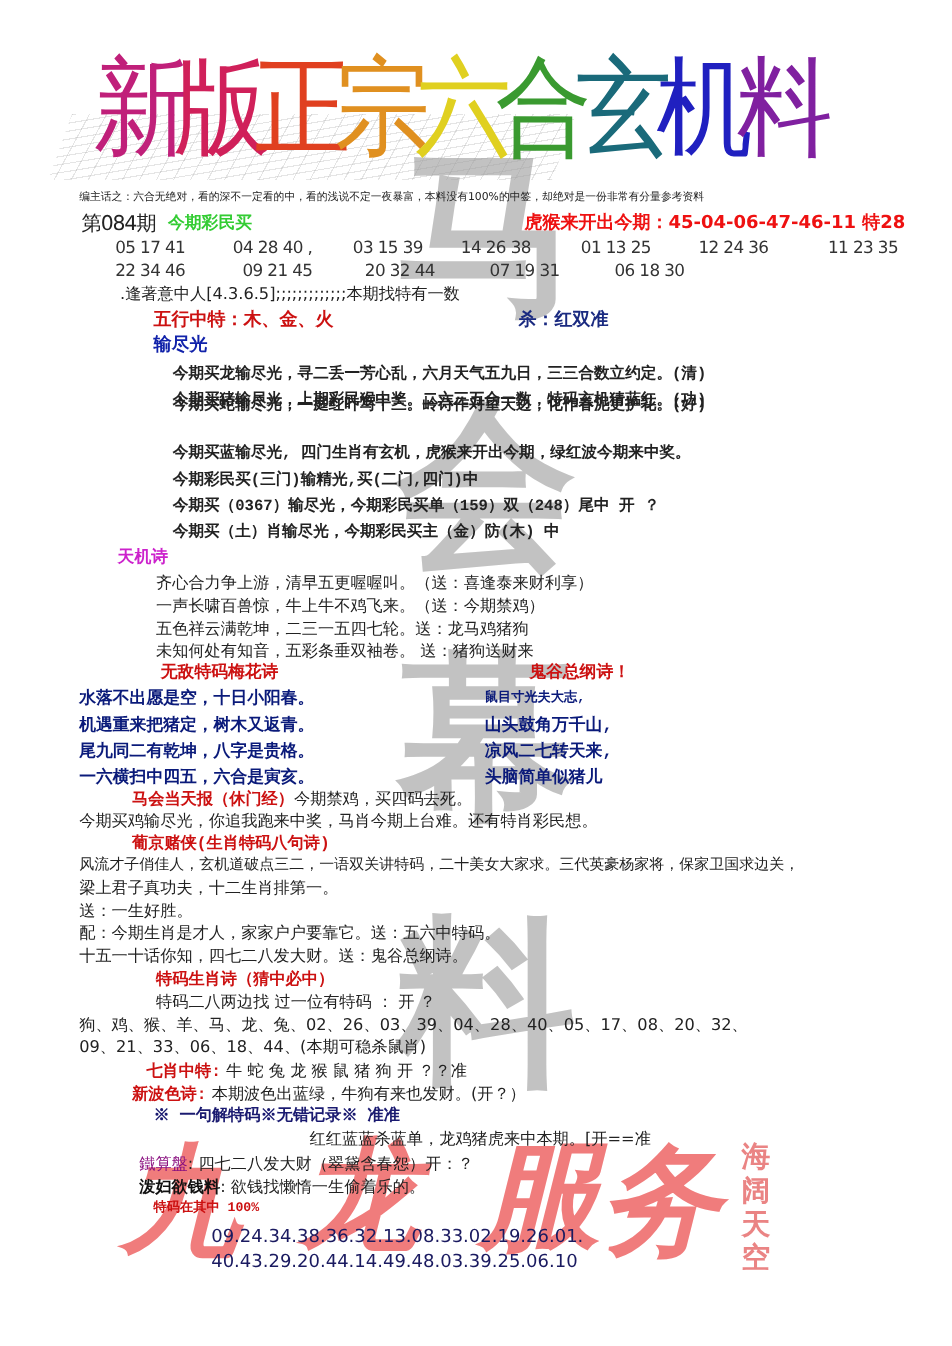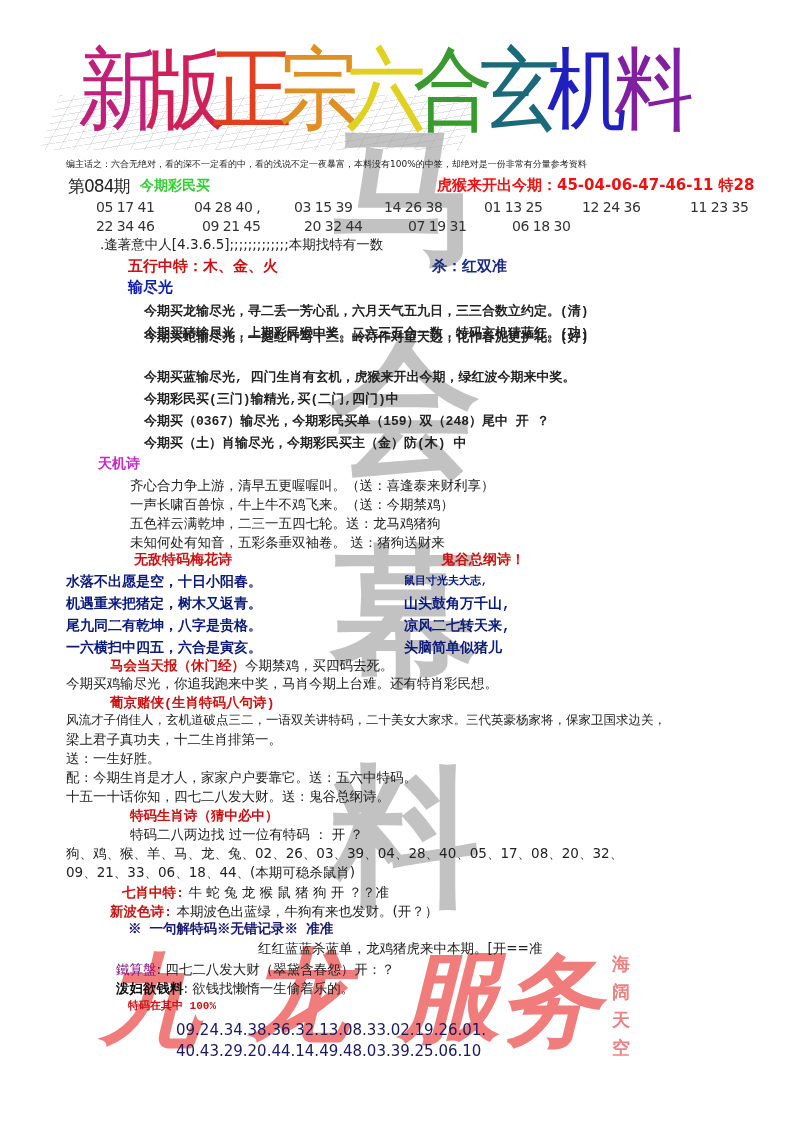--- a/index.html
+++ b/index.html
@@ -31,21 +31,21 @@
     color:rgba(120,120,120,0.45); font-size:150px; line-height:150px;
     left:320px; width:170px; text-align:center;
   }
   .wm-red {
     position:absolute; font-family:"DejaVu Serif", serif; font-weight:bold; font-style:italic;
     color:rgba(235,80,80,0.75); font-size:100px; line-height:110px;
   }
   .wm-red-small {
     position:absolute; left:612px; top:950px; width:30px;
     font-family:"DejaVu Serif", serif; font-weight:bold;
-    color:rgba(230,110,110,0.85); font-size:18px; line-height:28px; text-align:left;
+    color:rgba(230,110,110,0.85); font-size:24px; line-height:28px; text-align:right;
     white-space:normal;
   }
 
   .note { font-size:9px; color:#222; }
   .issue { font-size:17px; color:#222; letter-spacing:-1px; }
   .green-bold { color:#33cc33; font-weight:bold; font-size:14px; }
   .red-result { color:#ee1111; font-weight:bold; font-size:15px; }
   .numrow { font-size:14px; color:#333; letter-spacing:-0.5px; }
   .line { font-size:13.5px; color:#222; }
   .serif-bold { font-family:Liberation Mono, monospace; font-weight:bold; }

